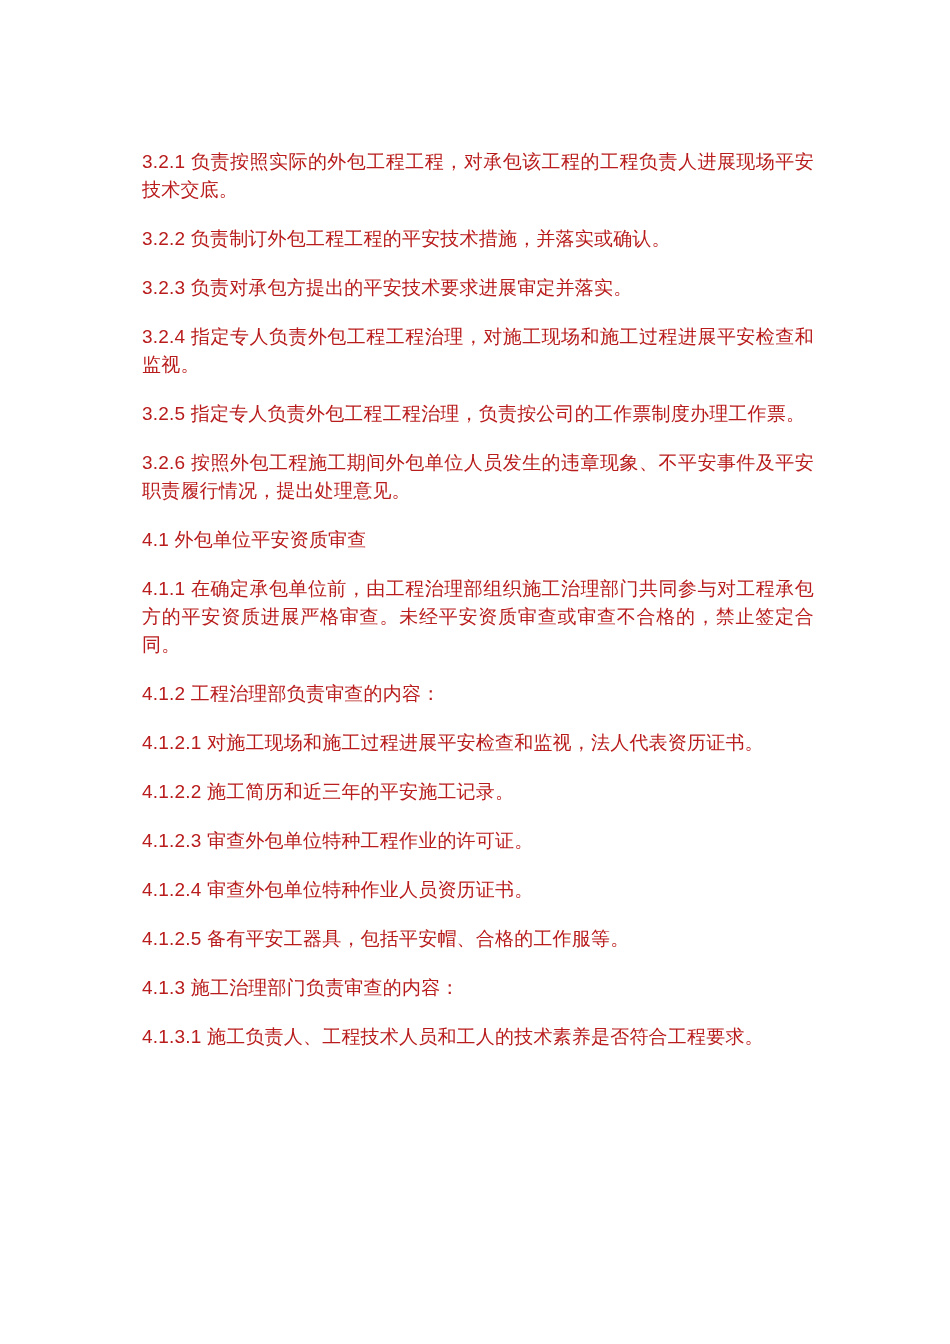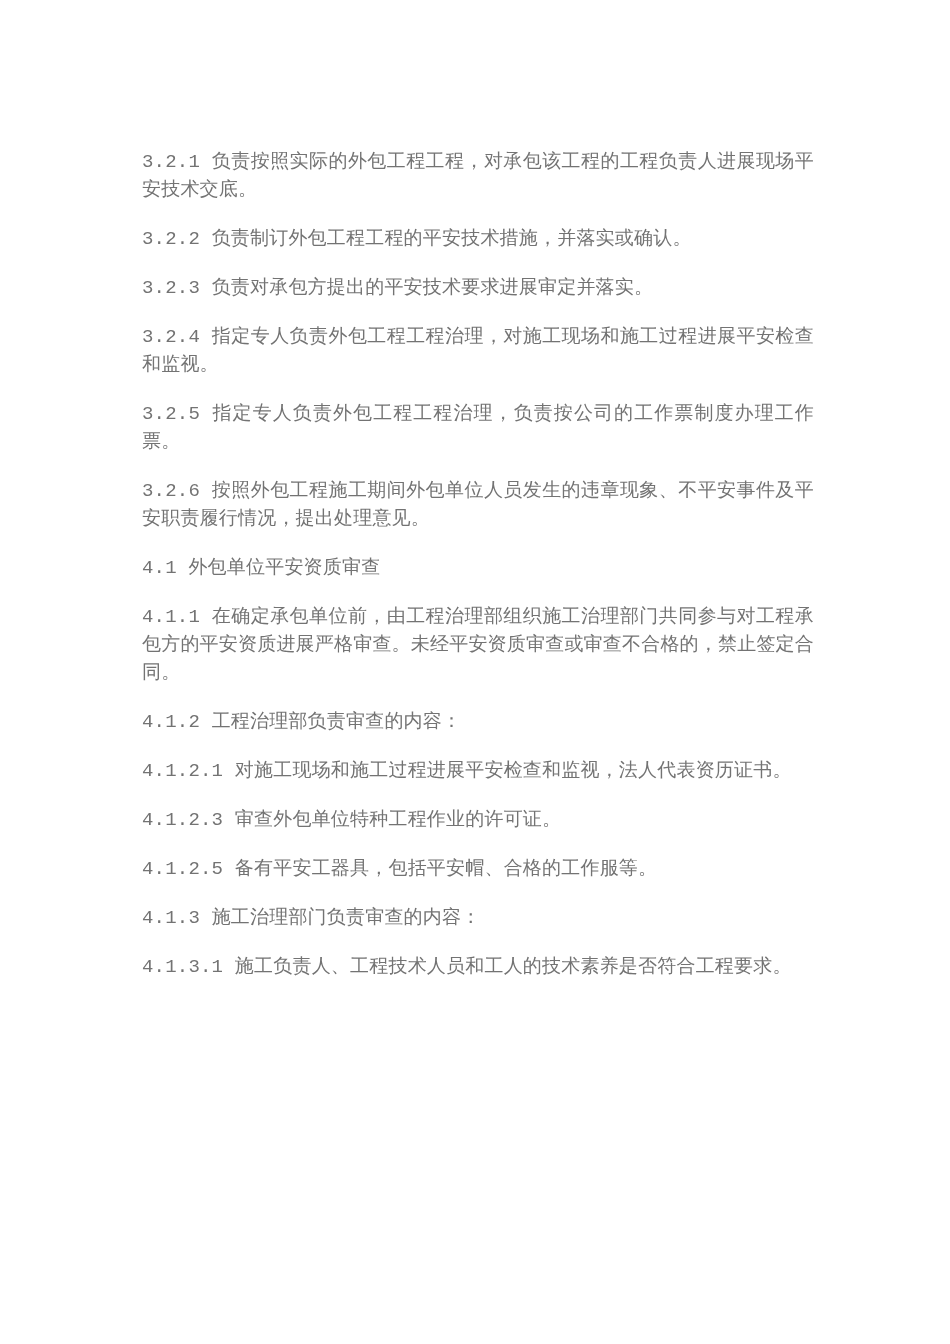--- a/index.html
+++ b/index.html
@@ -6,22 +6,22 @@
     margin: 0;
     padding: 0;
     background: #ffffff;
   }
   .page {
     position: relative;
     width: 950px;
     height: 1344px;
     background: #ffffff;
     overflow: hidden;
-    font-family: Liberation Mono, monospace;
-    color: #737373;
+    font-family: Liberation Sans, sans-serif;
+    color: #b91c1c;
   }
   .content {
     position: absolute;
     left: 142px;
     top: 148px;
     width: 672px;
   }
   .para {
     font-size: 19px;
     line-height: 28px;
@@ -51,23 +51,25 @@
 
 
     <p class="para"><span>4.1</span> <span>外包单位平安资质审查</span></p>
 
     <p class="para"><span>4.1.1</span> <span>在确定承包单位前，由工程治理部组织施工治理部门共同参与对工程承包方的平安资质进展严格审查。未经平安资质审查或审查不合格的，禁止签定合同。</span></p>
 
     <p class="para"><span>4.1.2</span> <span>工程治理部负责审查的内容：</span></p>
 
     <p class="para"><span>4.1.2.1</span> <span>对施工现场和施工过程进展平安检查和监视，法人代表资历证书。</span></p>
 
+    <p class="para"><span>4.1.2.2</span> <span>施工简历和近三年的平安施工记录。</span></p>
 
     <p class="para"><span>4.1.2.3</span> <span>审查外包单位特种工程作业的许可证。</span></p>
 
+    <p class="para"><span>4.1.2.4</span> <span>审查外包单位特种作业人员资历证书。</span></p>
 
     <p class="para"><span>4.1.2.5</span> <span>备有平安工器具，包括平安帽、合格的工作服等。</span></p>
 
 
     <p class="para"><span>4.1.3</span> <span>施工治理部门负责审查的内容：</span></p>
 
     <p class="para"><span>4.1.3.1</span> <span>施工负责人、工程技术人员和工人的技术素养是否符合工程要求。</span></p>
 
   </div>
 </div>

